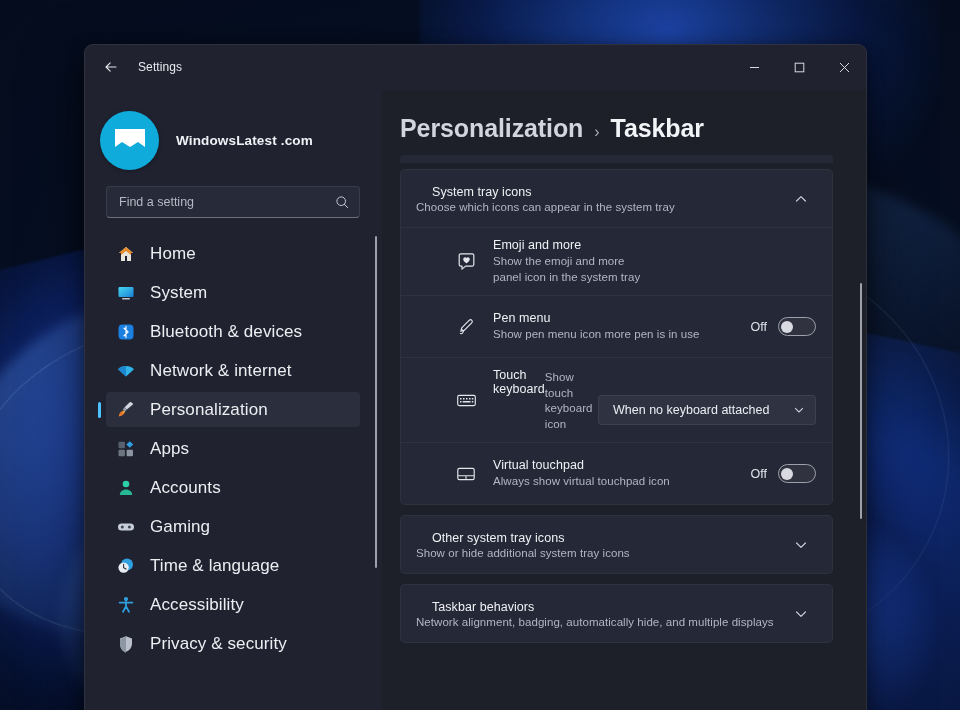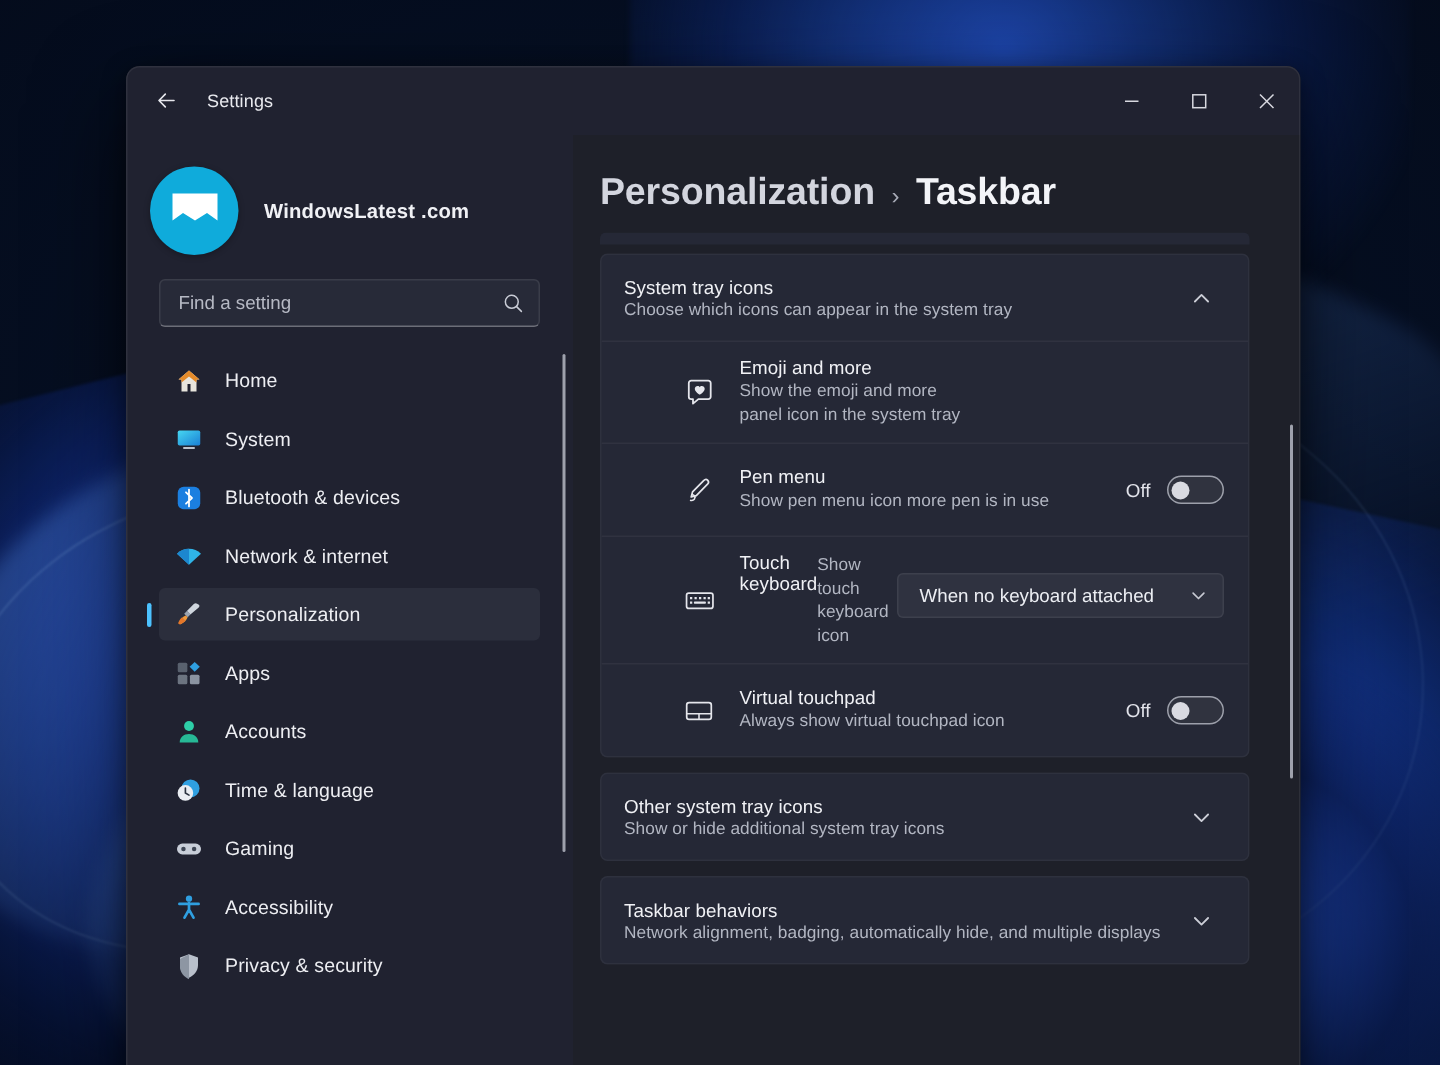--- a/index.html
+++ b/index.html
@@ -214,21 +214,21 @@
     width: 3px; height: 16px;
     border-radius: 2px;
     background: #4cc2ff;
   }
   .nav-icon {
     width: 19px; height: 19px;
     flex: none;
     display: flex; align-items: center; justify-content: center;
   }
   .nav-label {
-    font-size: 13px;
+    font-size: 17px;
     color: #edeef2;
     letter-spacing: .1px;
   }
   .sidebar-scrollbar {
     position: absolute;
     right: 5px; top: 18px;
     width: 2px; height: 332px;
     background: #9ea1ac;
     border-radius: 1px;
     cursor: pointer;
@@ -289,20 +289,21 @@
     display: flex;
     align-items: center;
     padding: 0 16px 0 15px;
     cursor: pointer;
   }
   .card-texts { flex: 1; min-width: 0; }
   .card-title {
     font-size: 12.5px;
     color: #f0f1f5;
     letter-spacing: .05px;
+    margin-left: 16px;
   }
   .card-sub {
     font-size: 11.5px;
     color: #b2b6c2;
     margin-top: 2px;
     letter-spacing: .05px;
   }
   .chev {
     width: 30px; height: 30px;
     flex: none;
@@ -365,21 +366,21 @@
     height: 30px;
     min-width: 218px;
     background: #2f3240;
     border: 1px solid rgba(255,255,255,.07);
     border-radius: 4px;
     display: inline-flex;
     align-items: center;
     padding: 0 10px 0 14px;
     gap: 12px;
     cursor: pointer;
-    margin-top: 14px;
+    margin-top: 27px;
     align-self: flex-start;
   }
   .combo-value { font-size: 12.5px; color: #eceef3; flex: 1; }
   .combo-chev { color: #c8cad3; display: flex; }
 
   .content-scrollbar {
     position: absolute;
     right: 5px; top: 128px;
     width: 2px; height: 236px;
     background: #9ea1ac;
@@ -533,37 +534,37 @@
                 <circle cx="9" cy="5" r="3.3" fill="#2ecfa8"></circle>
                 <path d="M2.8 16c0-3.4 2.8-5.6 6.2-5.6s6.2 2.2 6.2 5.6z" fill="#27b996"></path>
               </svg>
             </span>
             <span class="nav-label">Accounts</span>
           </div>
 
           <div class="nav-item">
             <span class="nav-icon">
               <svg width="18" height="18" viewBox="0 0 18 18">
+                <rect x="1" y="5.4" width="16" height="7.2" rx="3.6" fill="#c8ced8"></rect>
+                <circle cx="5.3" cy="9" r="1.5" fill="#3e4654"></circle>
+                <circle cx="12.4" cy="9" r="1.5" fill="#3e4654"></circle>
+              </svg>
+            </span>
+            <span class="nav-label">Gaming</span>
+          </div>
+
+          <div class="nav-item">
+            <span class="nav-icon">
+              <svg width="18" height="18" viewBox="0 0 18 18">
                 <circle cx="10" cy="7.6" r="6" fill="#2f9fe0"></circle>
                 <circle cx="6.6" cy="10.6" r="5.2" fill="#e9edf2"></circle>
                 <path d="M6.6 7.3v3.4l2.4 1.4" stroke="#2b3340" stroke-width="1.1" fill="none" stroke-linecap="round"></path>
               </svg>
             </span>
             <span class="nav-label">Time &amp; language</span>
-          </div>
-
-          <div class="nav-item">
-            <span class="nav-icon">
-              <svg width="18" height="18" viewBox="0 0 18 18">
-                <rect x="1" y="5.4" width="16" height="7.2" rx="3.6" fill="#c8ced8"></rect>
-                <circle cx="5.3" cy="9" r="1.5" fill="#3e4654"></circle>
-                <circle cx="12.4" cy="9" r="1.5" fill="#3e4654"></circle>
-              </svg>
-            </span>
-            <span class="nav-label">Gaming</span>
           </div>
 
           <div class="nav-item">
             <span class="nav-icon">
               <svg width="18" height="18" viewBox="0 0 18 18">
                 <circle cx="9" cy="3.1" r="2.1" fill="#2f9fe0"></circle>
                 <path d="M2.6 6.6h12.8M9 6v4.4M9 10.4l-3 5.4M9 10.4l3 5.4" stroke="#2f9fe0" stroke-width="1.8" stroke-linecap="round" fill="none"></path>
               </svg>
             </span>
             <span class="nav-label">Accessibility</span>

